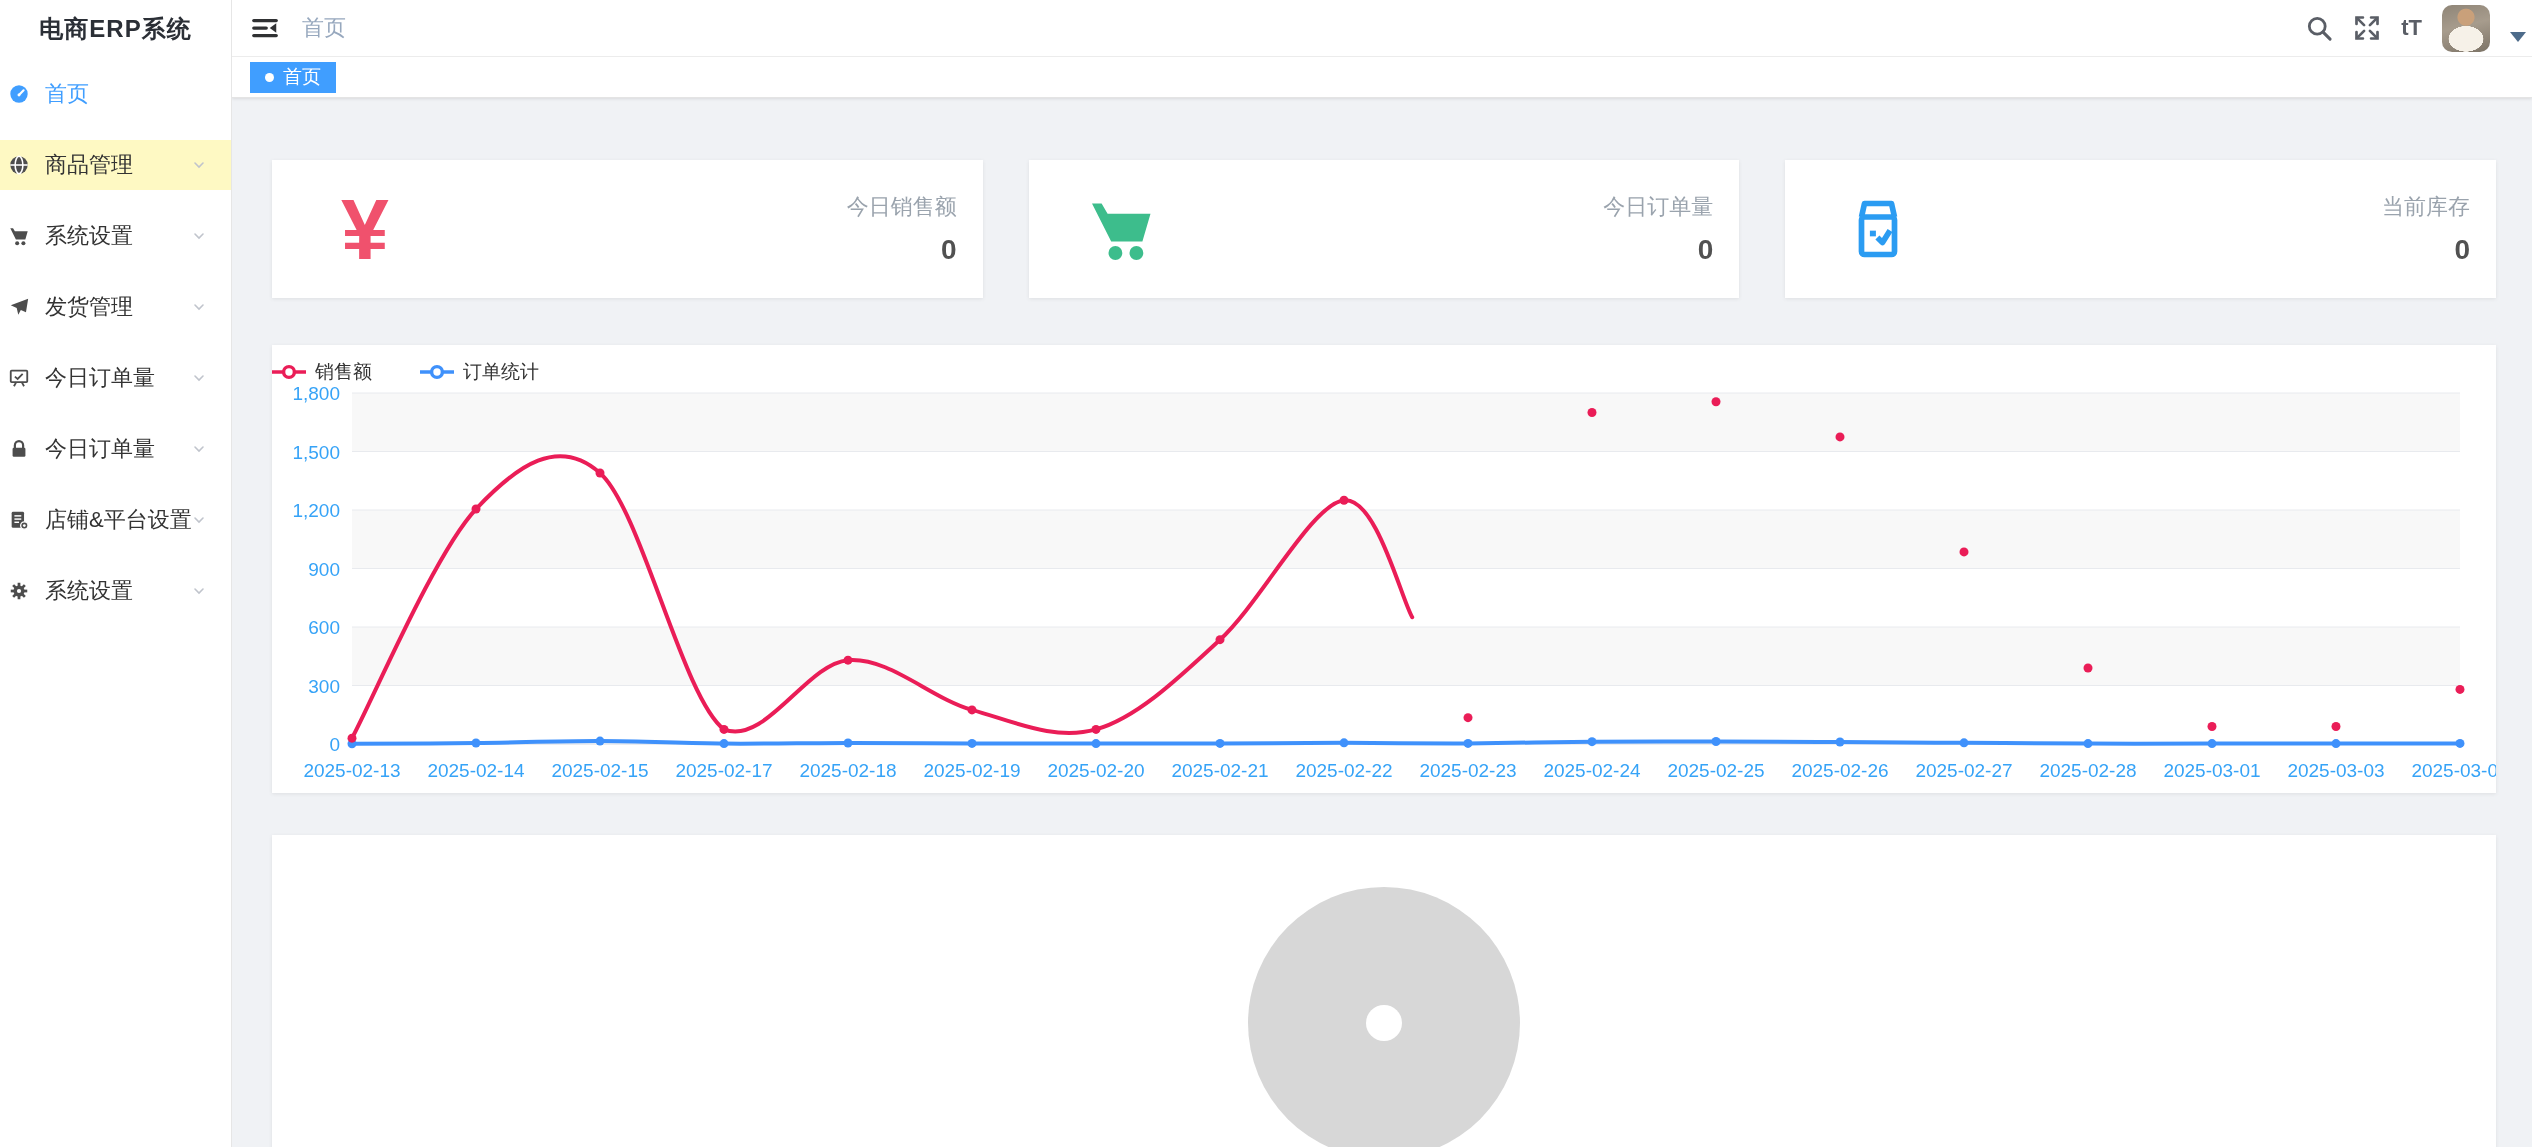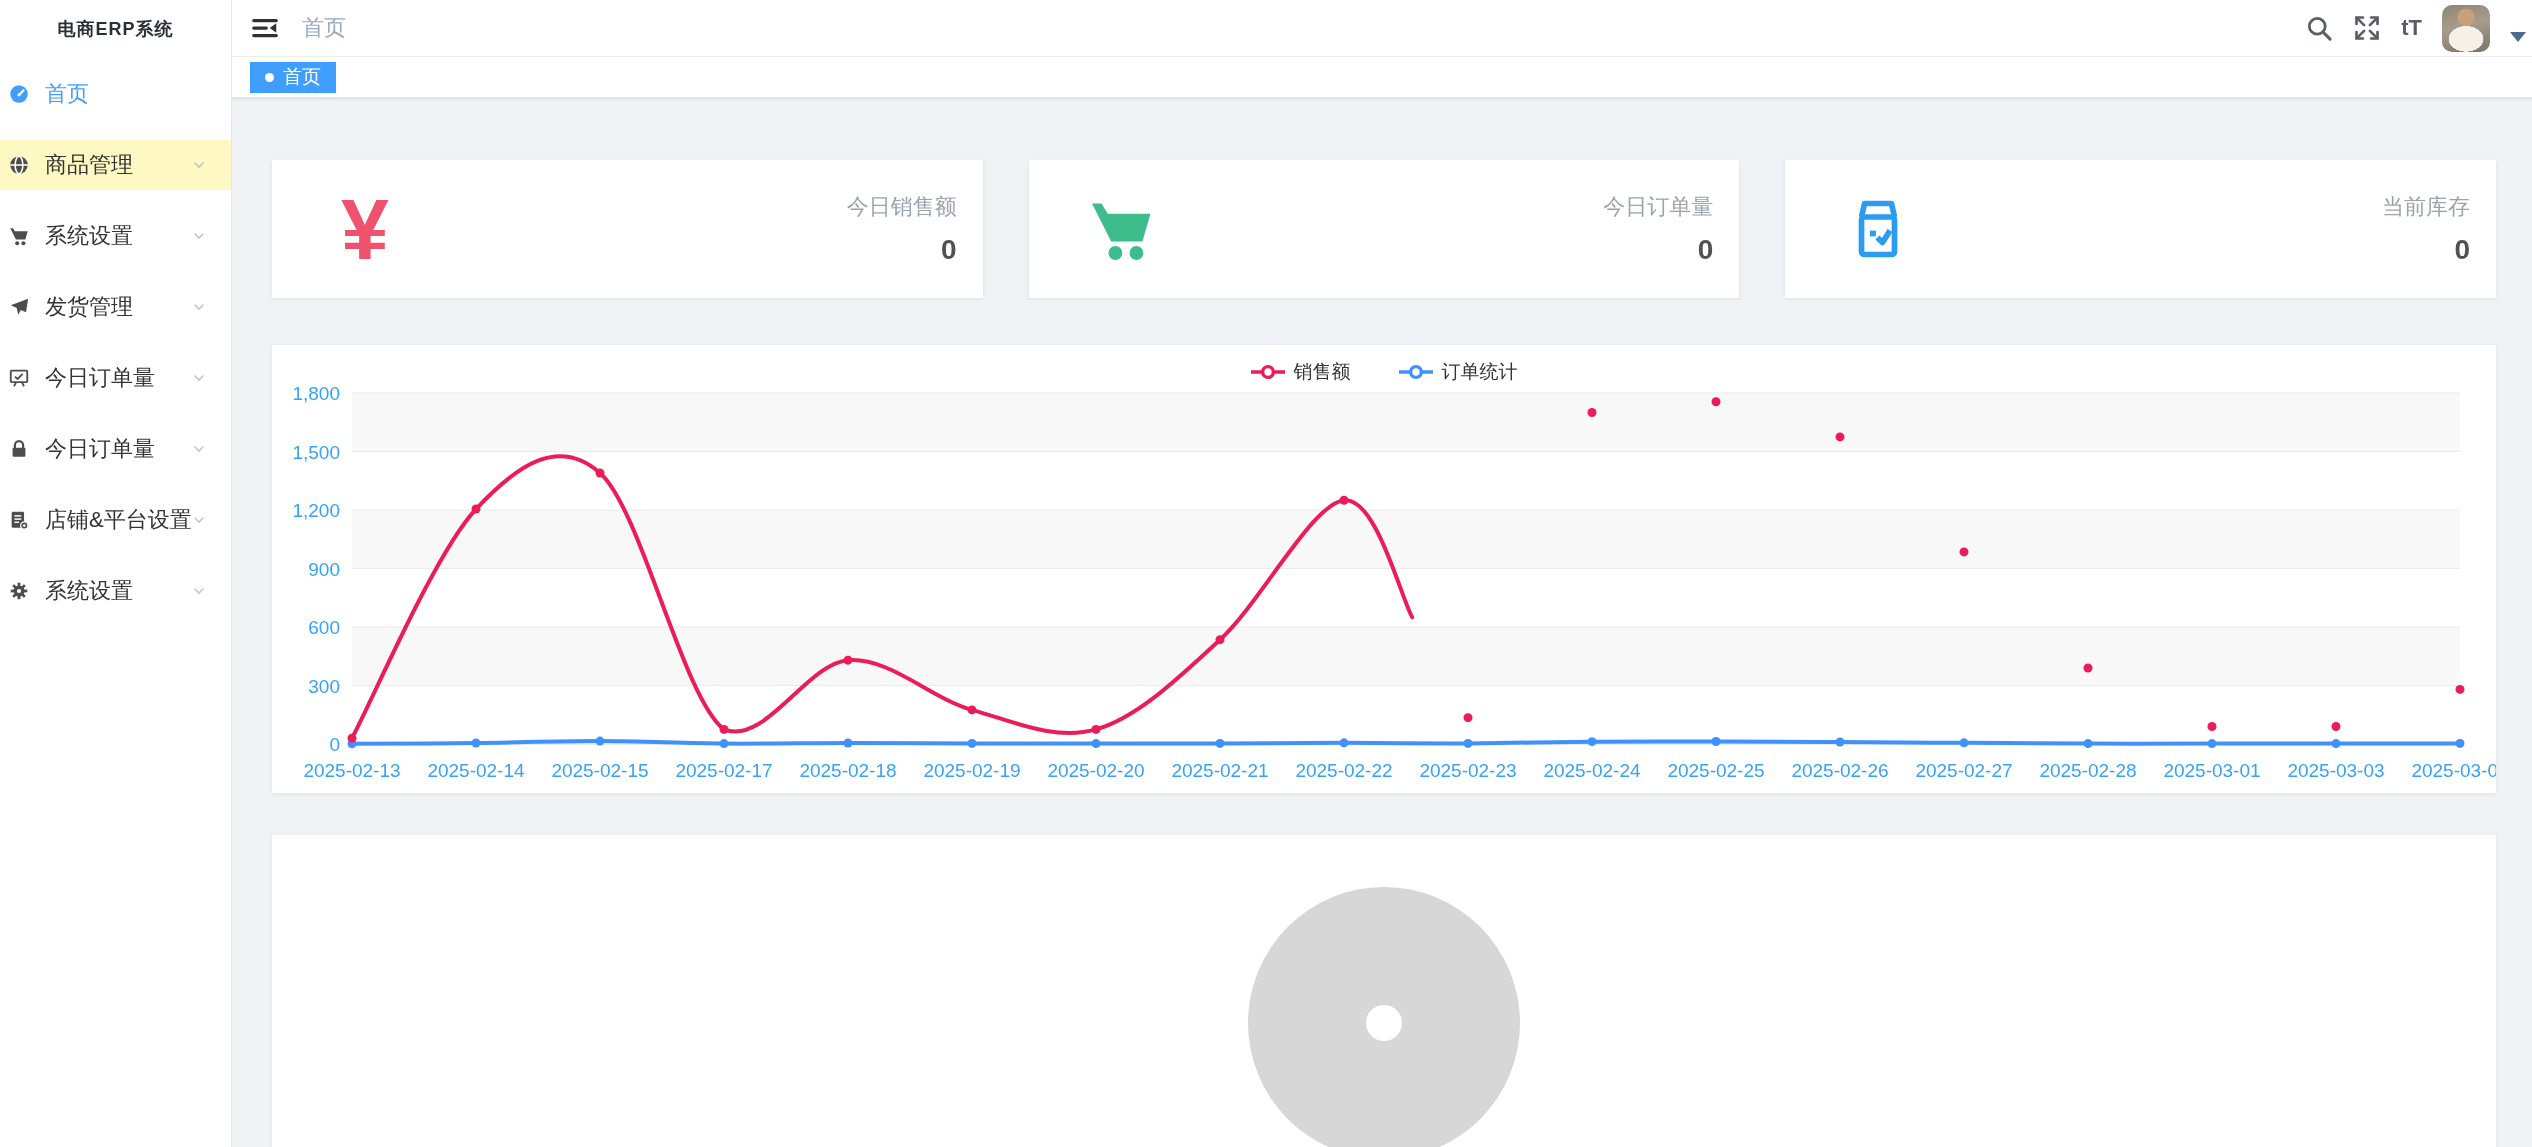--- a/index.html
+++ b/index.html
@@ -3,21 +3,21 @@
 <meta charset="utf-8">
 <style>
   * { margin:0; padding:0; box-sizing:border-box; }
   html,body { width:2532px; height:1147px; overflow:hidden; background:#f0f2f5;
               font-family:"Liberation Sans","DejaVu Sans",sans-serif; }
 
   
   .sidebar { position:absolute; left:0; top:0; width:232px; height:1147px; background:#fff;
              border-right:1px solid #e6e6e6; z-index:5; }
   .logo { height:57px; display:flex; align-items:center; justify-content:center;
-          font-size:18px; font-weight:bold; color:#2b2f36; letter-spacing:1px; }
+          font-size:24px; font-weight:bold; color:#2b2f36; letter-spacing:1px; }
   .menu { padding-top:12px; }
   .menu-item { position:relative; height:50px; margin-bottom:21px; display:flex; align-items:center;
                padding-left:8px; cursor:pointer; color:#4d4d4d; }
   .menu-item.hovered { background:#fef9c3; }
   .menu-item .mi { width:22px; height:22px; flex:0 0 22px; }
   .menu-item .mi-label { margin-left:15px; font-size:22px; color:#333; }
   .menu-item.active .mi-label { color:#409EFF; }
   .menu-item.active { color:#409EFF; }
   .menu-item .chev { position:absolute; right:24px; width:16px; height:16px; }
 
@@ -54,21 +54,21 @@
   .stat-icon svg { width:72px; height:72px; }
   .yen-glyph { font-size:86px; font-weight:900; line-height:1; }
   .stat-text { text-align:right;margin-left:12px; }
   .stat-label { font-size:22px; color:#9aa3ad; margin-bottom:12px; }
   .stat-value { font-size:28px; font-weight:bold; color:#515151; }
 
   .panel { position:absolute; left:40px; width:2224px; background:#fff; box-shadow:0 1px 4px rgba(0,0,0,.08); }
   .chart-panel { top:247px; height:448px; }
   .pie-panel { top:737px; height:430px; }
 
-  .legend { position:absolute; top:14px; left:0; right:0; display:flex; justify-content:center; gap:48px; z-index:2; }
+  .legend { position:absolute; top:14px; left:0; right:0; display:flex; gap:48px; z-index:2; }
   .legend-item { display:flex; align-items:center; gap:9px; cursor:pointer; }
   .legend-item span { font-size:19px; color:#333; }
 
   .donut { position:relative; width:272px; height:272px; border-radius:50%; background:#d7d7d7; margin:52px auto 0; }
   .donut-hole { position:absolute; left:50%; top:50%; width:36px; height:36px; margin:-18px 0 0 -18px;
                 border-radius:50%; background:#fff; }
 
   text { font-family:"Liberation Sans","DejaVu Sans",sans-serif; }
 </style>
 </head>

